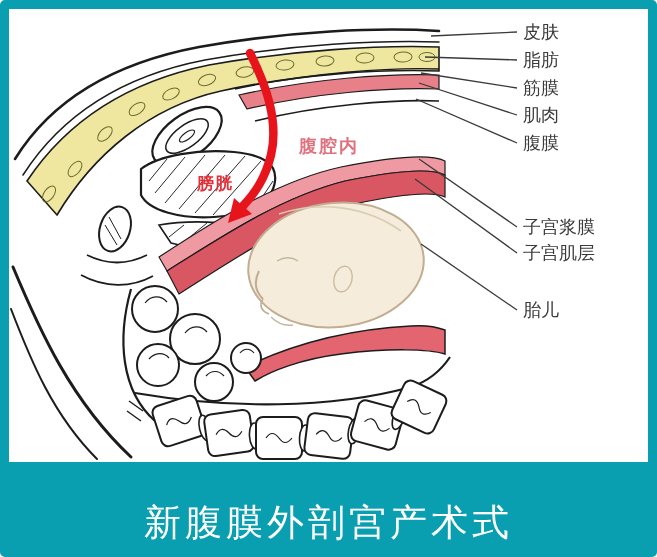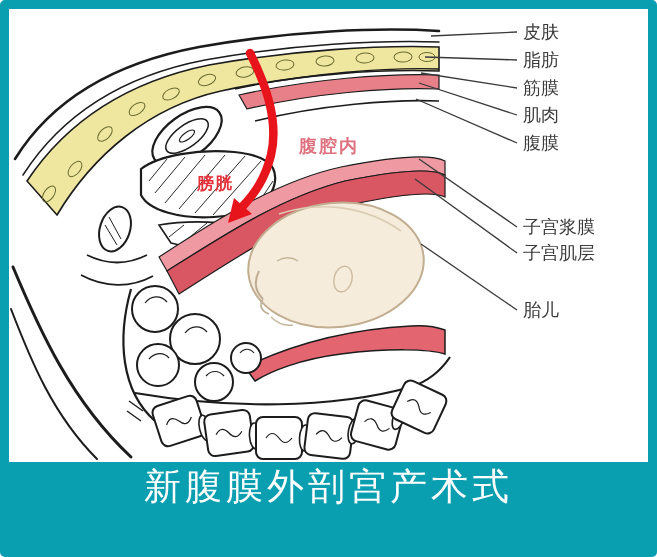--- a/index.html
+++ b/index.html
@@ -6,21 +6,21 @@
   body { width:657px; height:557px; font-family:"Liberation Sans", sans-serif; }
   .frame {
     box-sizing:border-box; width:657px; height:557px;
     border:9px solid #0a9fb0; border-radius:5px; overflow:hidden;
     display:flex; flex-direction:column; background:#ffffff;
   }
   .canvas { flex:1 1 auto; position:relative; background:#ffffff; }
   .canvas svg { display:block; width:100%; height:100%; }
   .banner {
     height:86px; flex:0 0 86px; background:#0a9fb0;
-    display:flex; align-items:flex-start; justify-content:center;
+    display:flex; align-items:flex-end; justify-content:center;
   }
   .banner .title { color:#ffffff; font-size:37px; letter-spacing:4px; font-weight:500; }
   text.lbl { font-size:18px; fill:#3b3b3b; }
   text.lbl-pink { font-size:18px; fill:#e0717f; font-weight:bold; letter-spacing:2px; }
   text.lbl-red { font-size:17px; fill:#e5303a; font-weight:bold; letter-spacing:1px; }
 </style>
 </head>
 <body>
 
 <div class="frame">

